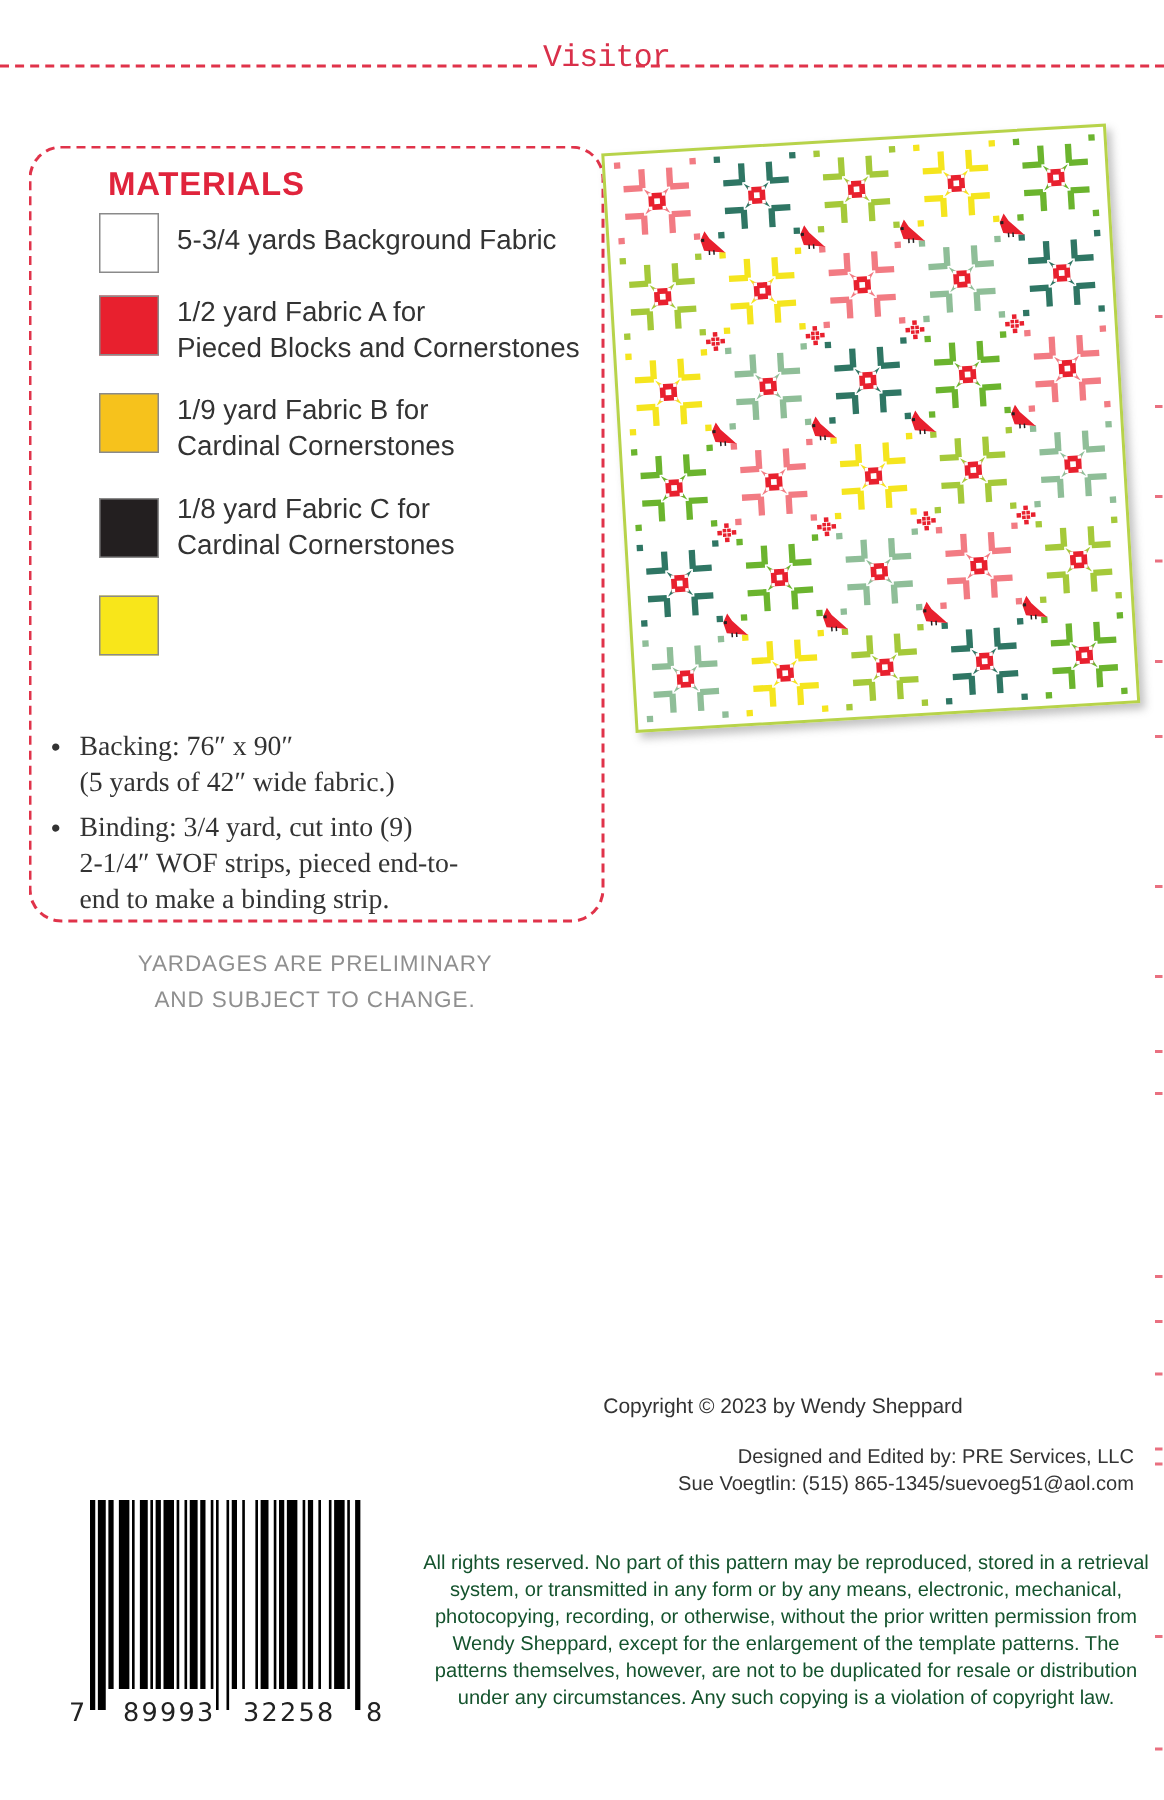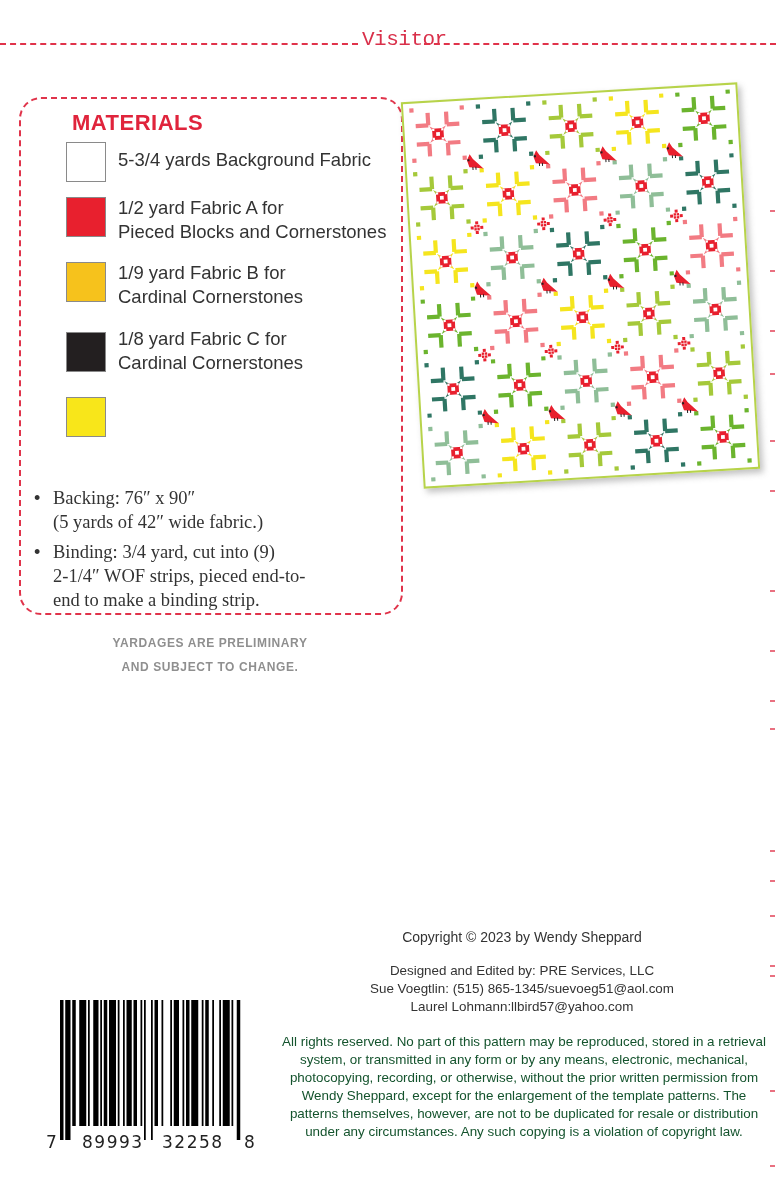--- a/index.html
+++ b/index.html
@@ -39,42 +39,42 @@
   }
   .bullets {
     position: absolute; left: 34px; top: 486px; width: 360px;
     font-size: 18.5px; line-height: 24px; color: #333;
   }
   .bullet { display: flex; margin-bottom: 6px; }
   .bullet-dot { width: 19px; flex: 0 0 auto; font-size: 18px; }
   .bullet-text { white-space: pre-line; font-family: Liberation Serif, serif; }
   .disclaimer {
     position: absolute; left: 20px; width: 380px; top: 631px;
-    text-align: center; font-size: 12px; line-height: 24px; font-weight: bold;
+    text-align: center; font-size: 15px; line-height: 24px; font-weight: normal;
     color: #8f8f8f; letter-spacing: 0.6px; white-space: pre-line;
   }
   .quilt-wrap {
     position: absolute; left: 412px; top: 92px; width: 333px; height: 383px;
     transform: rotate(-3.4deg); transform-origin: center center;
     background: #ffffff;
     border: 2px solid #b7d34a;
     box-shadow: 3px 4px 6px rgba(120,120,120,0.45);
   }
   .quilt-wrap svg { display: block; width: 100%; height: 100%; }
   .edge-marks { position: absolute; left: 770px; top: 0; width: 6px; height: 1200px; }
   .edge-mark { position: absolute; left: 0; width: 5px; height: 2px; background: #e0334a; opacity: 0.7; }
   .copyright {
     position: absolute; left: 288px; width: 468px; top: 928px;
     text-align: center; font-size: 14px; line-height: 18px; color: #333;
   }
   .credits {
     position: absolute; left: 288px; width: 468px; top: 962px;
     text-align: center; font-size: 13.4px; line-height: 18px; color: #333;
   }
-  .credits div { white-space: nowrap; }
+  .credits div { white-space: nowrap; text-align: right; }
   .rights {
     position: absolute; left: 282px; width: 484px; top: 1033px;
     text-align: center; font-size: 13.4px; line-height: 18px; color: #14532d;
   }
   .barcode { position: absolute; left: 46px; top: 1000px; width: 210px; height: 152px; }
   .barcode-digits {
     position: absolute; top: 1132px; font-size: 17px; color: #222;
     font-family: "DejaVu Sans", sans-serif; letter-spacing: 1.5px;
   }
 </style>
@@ -922,21 +922,20 @@
     <div class="edge-mark" style="top: 965px;"></div>
     <div class="edge-mark" style="top: 975px;"></div>
     <div class="edge-mark" style="top: 1090px;"></div>
     <div class="edge-mark" style="top: 1165px;"></div>
   </div>
 
 <div class="copyright">Copyright © 2023 by Wendy Sheppard</div>
 <div class="credits">
   <div>Designed and Edited by: PRE Services, LLC</div>
   <div>Sue Voegtlin: (515) 865-1345/suevoeg51@aol.com</div>
-  <div>Laurel Lohmann:llbird57@yahoo.com</div>
 </div>
 <div class="rights">All rights reserved. No part of this pattern may be reproduced, stored in a retrieval system, or transmitted in any form or by any means, electronic, mechanical, photocopying, recording, or otherwise, without the prior written permission from Wendy Sheppard, except for the enlargement of the template patterns. The patterns themselves, however, are not to be duplicated for resale or distribution under any circumstances. Any such copying is a violation of copyright law.</div>
 
 <svg class="barcode" id="barcode-svg" viewBox="0 0 210 152">
     <rect x="14" y="0" width="3.5" height="140" fill="#000"></rect>
     <rect x="19.25" y="0" width="5.25" height="140" fill="#000"></rect>
     <rect x="26.25" y="0" width="3.5" height="126" fill="#000"></rect>
     <rect x="33.25" y="0" width="7" height="126" fill="#000"></rect>
     <rect x="42" y="0" width="1.75" height="126" fill="#000"></rect>
     <rect x="47.25" y="0" width="5.25" height="126" fill="#000"></rect>

